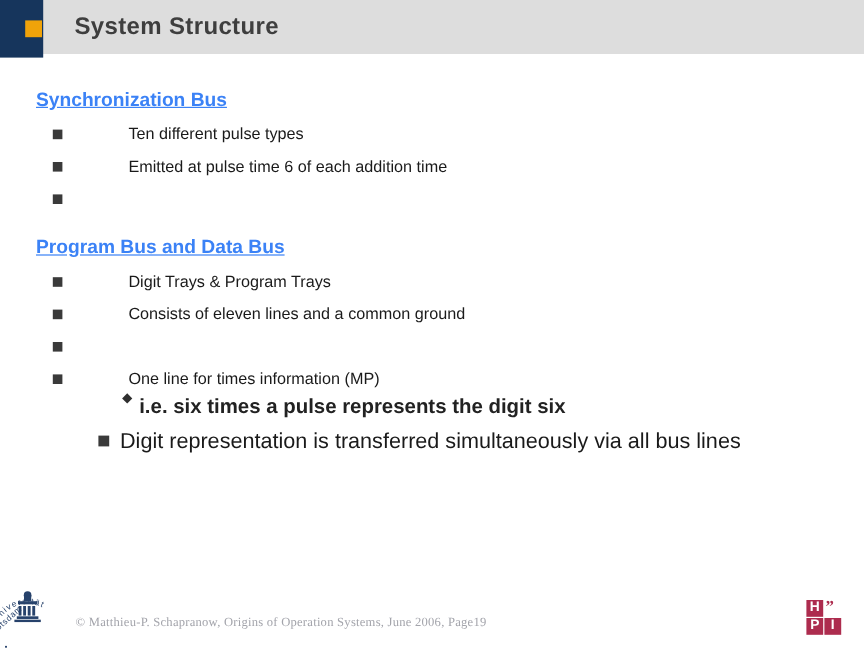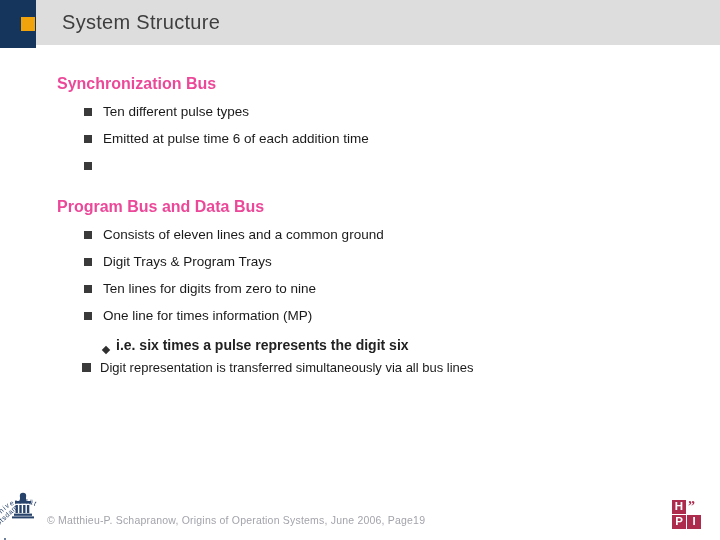--- a/index.html
+++ b/index.html
@@ -6,54 +6,54 @@
   .slide{
     position:relative;width:720px;height:540px;background:#ffffff;
     overflow:hidden;font-family:"Liberation Sans",sans-serif;
   }
   
   .header-bar{position:absolute;left:0;top:0;width:720px;height:45px;background:#dddddd;}
   .navy-block{position:absolute;left:0;top:0;width:36px;height:48px;background:#16355c;}
   .accent-square{position:absolute;left:21px;top:17px;width:14px;height:14px;background:#f0a30a;}
   .slide-title{
     position:absolute;left:62px;top:0;height:45px;display:flex;align-items:center;
-    font-size:20px;font-weight:normal;color:#3e3e3e;letter-spacing:.3px;
+    font-size:20px;font-weight:bold;color:#3e3e3e;letter-spacing:.3px;
   }
   
   .content{position:absolute;left:0;top:45px;width:720px;color:#1a1a1a;}
   .section-heading{
-    margin:29px 0 0 57px;font-size:16px;line-height:20px;font-weight:bold;color:#ec4899;
+    margin:29px 0 0 30px;font-size:16px;line-height:20px;font-weight:bold;color:#3b82f6;text-decoration:underline;
   }
   .section-heading.second{margin-top:18px;}
   .bullet-list{margin-top:4px;}
   .bullet-row{
-    height:27px;display:flex;align-items:center;padding-left:84px;
-    font-size:13.5px;color:#1a1a1a;
+    height:27px;display:flex;align-items:center;padding-left:44px;
+    font-size:13.5px;color:#1a1a1a;gap:44px;
   }
   .sq-bullet{
     width:8px;height:8px;background:#3a3a3a;margin-right:11px;flex:none;
   }
   .sub-bullet-row{
-    height:24px;display:flex;align-items:flex-end;padding-left:103px;
-    font-size:14px;font-weight:600;color:#222;
+    height:24px;display:flex;align-items:flex-start;padding-left:103px;
+    font-size:17px;font-weight:600;color:#222;
   }
   .diamond-bullet{
     width:6px;height:6px;background:#2f2f2f;transform:rotate(45deg);
     margin-right:7px;flex:none;
   }
   .closing-row{
     height:28px;display:flex;align-items:center;padding-left:82px;
-    font-size:13px;color:#1a1a1a;
+    font-size:18px;color:#1a1a1a;
   }
   .closing-row .sq-bullet{width:9px;height:9px;margin-right:9px;}
   
   .uni-logo{position:absolute;left:-9px;top:481px;width:64px;height:64px;}
   .copyright{
-    position:absolute;left:47px;top:514px;font-size:10.5px;color:#a3a4ab;
-    letter-spacing:.2px;white-space:nowrap;
+    position:absolute;left:63px;top:514px;font-size:10.5px;color:#a3a4ab;
+    letter-spacing:.2px;white-space:nowrap;font-family:Liberation Serif, serif;
   }
   .hpi-logo{
     position:absolute;left:672px;top:500px;display:grid;
     grid-template-columns:14px 14px;grid-template-rows:14px 14px;gap:1px;
   }
   .hpi-cell{
     background:#ad2c4e;color:#fff;font-weight:bold;font-size:11.5px;
     display:flex;align-items:center;justify-content:center;line-height:1;
   }
   .hpi-cell.quote{
@@ -85,29 +85,28 @@
       </div>
       <div class="bullet-row">
         <span class="sq-bullet"></span>
       </div>
     </div>
 
     <div class="section-heading second">Program Bus and Data Bus</div>
     <div class="bullet-list">
       <div class="bullet-row">
         <span class="sq-bullet"></span>
+        <span>Digit Trays &amp; Program Trays</span>
+      </div>
+      <div class="bullet-row">
+        <span class="sq-bullet"></span>
         <span>Consists of eleven lines and a common ground</span>
       </div>
       <div class="bullet-row">
         <span class="sq-bullet"></span>
-        <span>Digit Trays &amp; Program Trays</span>
-      </div>
-      <div class="bullet-row">
-        <span class="sq-bullet"></span>
-        <span>Ten lines for digits from zero to nine</span>
       </div>
       <div class="bullet-row">
         <span class="sq-bullet"></span>
         <span>One line for times information (MP)</span>
       </div>
     </div>
 
     <div class="sub-bullet-row">
       <span class="diamond-bullet"></span>
       <span>i.e. six times a pulse represents the digit six</span>

